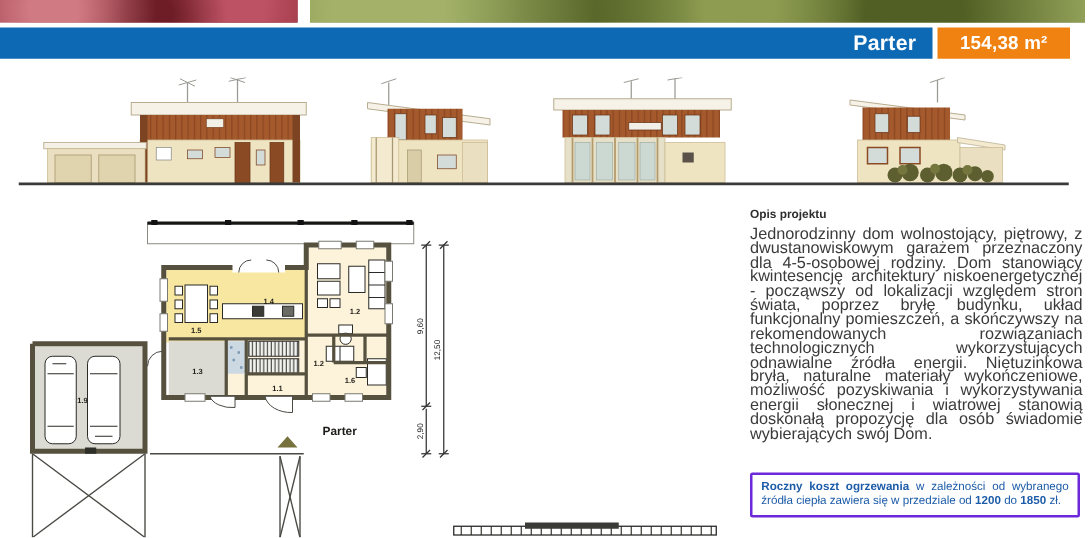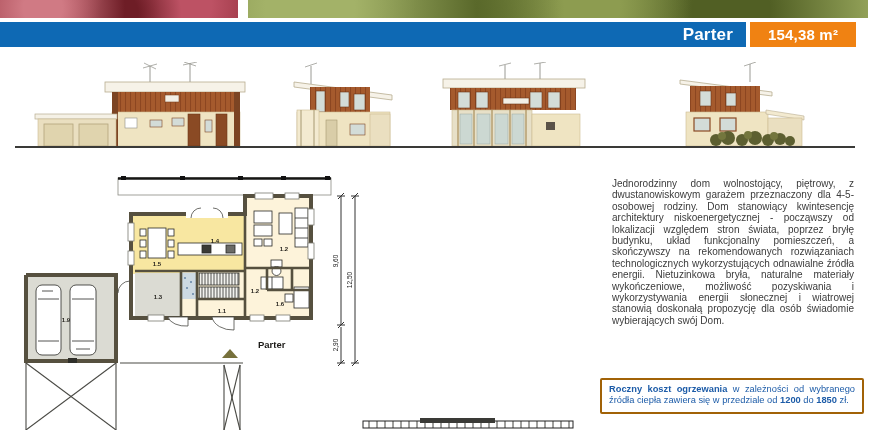--- a/index.html
+++ b/index.html
@@ -40,24 +40,24 @@
     position:absolute;left:750px;top:22px;width:106px;height:25px;
     background:#f08212;display:flex;align-items:center;justify-content:center;
   }
   .areabox .area{color:#fff;font-size:15px;font-weight:bold;letter-spacing:.2px;}
   
   .elevations{position:absolute;left:0;top:62px;width:870px;height:90px;}
   .plan{position:absolute;left:0;top:165px;width:600px;height:265px;}
   
   .desc{position:absolute;left:600px;top:166px;width:266px;color:#3b3b3b;}
   .desc h3{margin:0 0 4px 0;font-size:9.5px;font-weight:bold;color:#2e2e2e;}
-  .desc p{margin:12px;font-size:10px;line-height:11.4px;text-align:justify;}
+  .desc p{margin:0;font-size:13px;line-height:11.4px;text-align:justify;}
   .heatbox{
     position:absolute;left:600px;top:378px;width:246px;
-    border:2px solid #a16207;border-radius:2px;padding:4px 7px 5px 7px;
+    border:2px solid #6d28d9;border-radius:2px;padding:4px 7px 5px 7px;
     color:#1d5ca8;font-size:9.3px;line-height:11.4px;text-align:justify;
   }
   .heatbox b{font-weight:bold;}
   svg text{font-family:"Liberation Sans",sans-serif;}
   .roomlbl{font-size:6px;font-weight:bold;fill:#211f1a;}
   .dimlbl{font-size:6.5px;fill:#222;}
   .floorlbl{font-size:9.5px;font-weight:bold;fill:#1c1b18;}
 </style>
 </head>
 <body>
@@ -344,16 +344,17 @@
   <text class="floorlbl" x="258" y="183">Parter</text>
   <polygon points="222,193 238,193 230,184" fill="#77713c"></polygon>
 
   <g>
     <rect x="363" y="256" width="210" height="7" fill="url(#wallTicks)" stroke="#222" stroke-width="1"></rect>
     <rect x="420" y="253" width="75" height="5" fill="#3a3a36"></rect>
   </g>
 </svg>
 
 <div class="desc">
+  <h3>Opis projektu</h3>
   <p>Jednorodzinny dom wolnostojący, piętrowy, z dwustanowiskowym garażem przeznaczony dla 4-5-osobowej rodziny. Dom stanowiący kwintesencję architektury niskoenergetycznej - począwszy od lokalizacji względem stron świata, poprzez bryłę budynku, układ funkcjonalny pomieszczeń, a skończywszy na rekomendowanych rozwiązaniach technologicznych wykorzystujących odnawialne źródła energii. Nietuzinkowa bryła, naturalne materiały wykończeniowe, możliwość pozyskiwania i wykorzystywania energii słonecznej i wiatrowej stanowią doskonałą propozycję dla osób świadomie wybierających swój Dom.</p>
 </div>
 
 <div class="heatbox"><b>Roczny koszt ogrzewania</b><span> w zależności od wybranego źródła ciepła zawiera się w przedziale od </span><b>1200</b><span> do </span><b>1850</b><span> zł.</span></div>
 
 </body></html>

